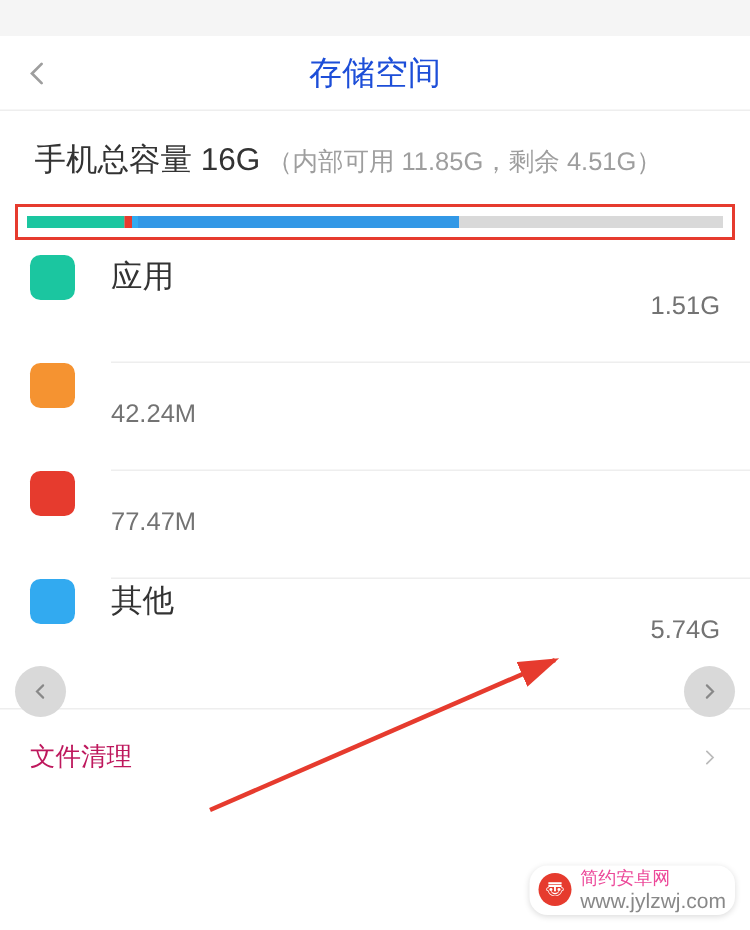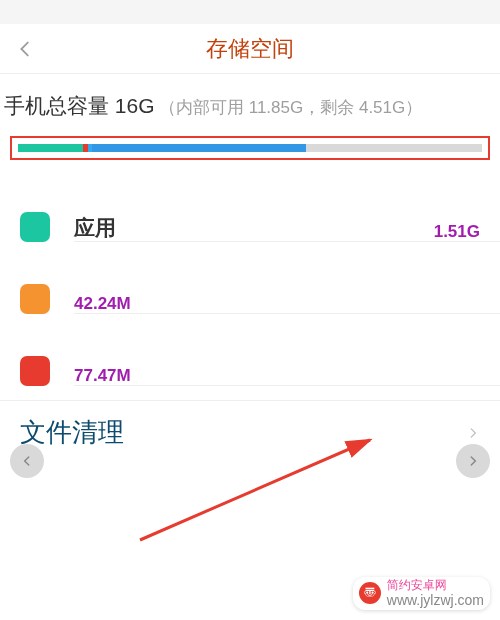--- a/index.html
+++ b/index.html
@@ -32,25 +32,25 @@
       position: absolute;
       left: 14px;
       top: 50%;
       transform: translateY(-50%);
       width: 22px;
       height: 22px;
     }
     .back-btn svg { width: 100%; height: 100%; }
     .title {
       font-size: 22px;
-      color: #c2410c;
+      color: #1d4ed8;
       font-weight: 400;
     }
     .summary {
-      padding: 18px 4px 8px;
+      padding: 18px 23px 8px;
     }
     .summary-main {
       font-size: 21px;
       color: #333;
       display: inline;
     }
     .summary-sub {
       font-size: 17px;
       color: #9e9e9e;
       display: inline;
@@ -66,41 +66,41 @@
       width: 100%;
       background: #d9d9d9;
     }
     .seg-apps { background: #1bc6a0; }
     .seg-pics { background: #e63b2e; }
     .seg-audio { background: #32aaf0; }
     .seg-other { background: #3298e6; }
     .list { }
     .row {
       display: flex;
-      align-items: flex-end;
+      align-items: flex-start;
       height: 72px;
       padding: 0 20px;
       position: relative;
-      font-weight: bold;
     }
     .row-icon {
       width: 30px;
       height: 30px;
       border-radius: 7px;
       margin-right: 24px;
       flex-shrink: 0;
     }
     .row-label {
       font-size: 21px;
       color: #333;
       flex: 1;
     }
     .row-value {
       font-size: 17px;
-      color: #a21caf;
+      color: #737373;
+      margin-top: 24px;
     }
     .divider {
       position: absolute;
       bottom: 0;
       left: 74px;
       right: 0;
       height: 1px;
       background: #eee;
     }
     .nav-circle {
@@ -119,22 +119,22 @@
     .nav-circle svg { width: 14px; height: 14px; }
     .cleanup-row {
       display: flex;
       align-items: center;
       height: 64px;
       padding: 0 20px;
       border-top: 1px solid #eee;
       margin-top: 14px;
     }
     .cleanup-label {
-      font-size: 26px;
-      color: #0c4a6e;
+      font-size: 17px;
+      color: #be185d;
       flex: 1;
     }
     .watermark {
       position: absolute;
       right: 10px;
       bottom: 10px;
       display: flex;
       align-items: center;
       gap: 6px;
       background: #fff;
@@ -201,20 +201,25 @@
   </div>
   <div class="row">
     <div class="row-icon" style="background: rgb(245, 147, 49);"></div>
     <div class="row-value">42.24M</div>
     <div class="divider"></div>
   </div>
   <div class="row">
     <div class="row-icon" style="background: rgb(230, 59, 46);"></div>
     <div class="row-value">77.47M</div>
     <div class="divider"></div>
+  </div>
+  <div class="row">
+    <div class="row-icon" style="background: rgb(50, 170, 240);"></div>
+    <div class="row-label">其他</div>
+    <div class="row-value">5.74G</div>
   </div>
 </div>
 
 <div class="nav-circle nav-left">
   <svg viewBox="0 0 24 24">
     <path d="M15 5 L8 12 L15 19" stroke="#888" stroke-width="2.5" fill="none" stroke-linecap="round"></path>
   </svg>
 </div>
 <div class="nav-circle nav-right">
   <svg viewBox="0 0 24 24">

